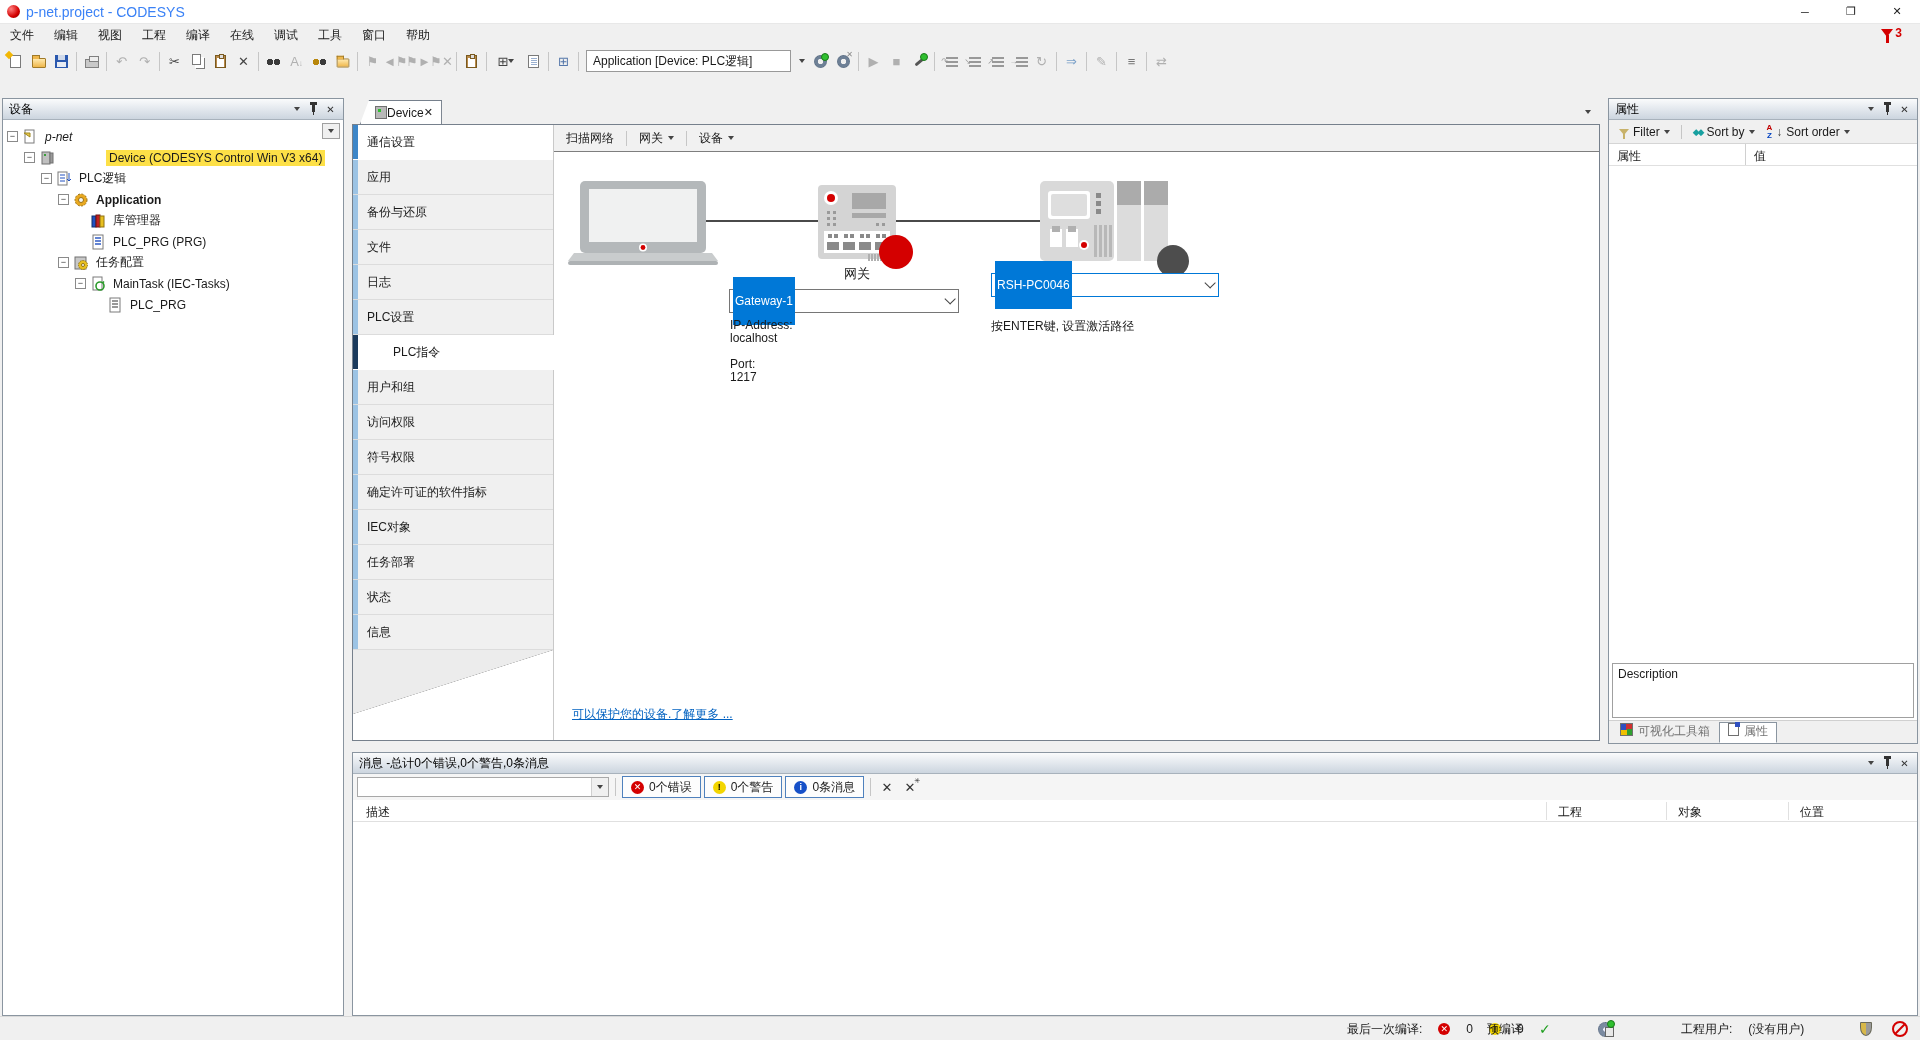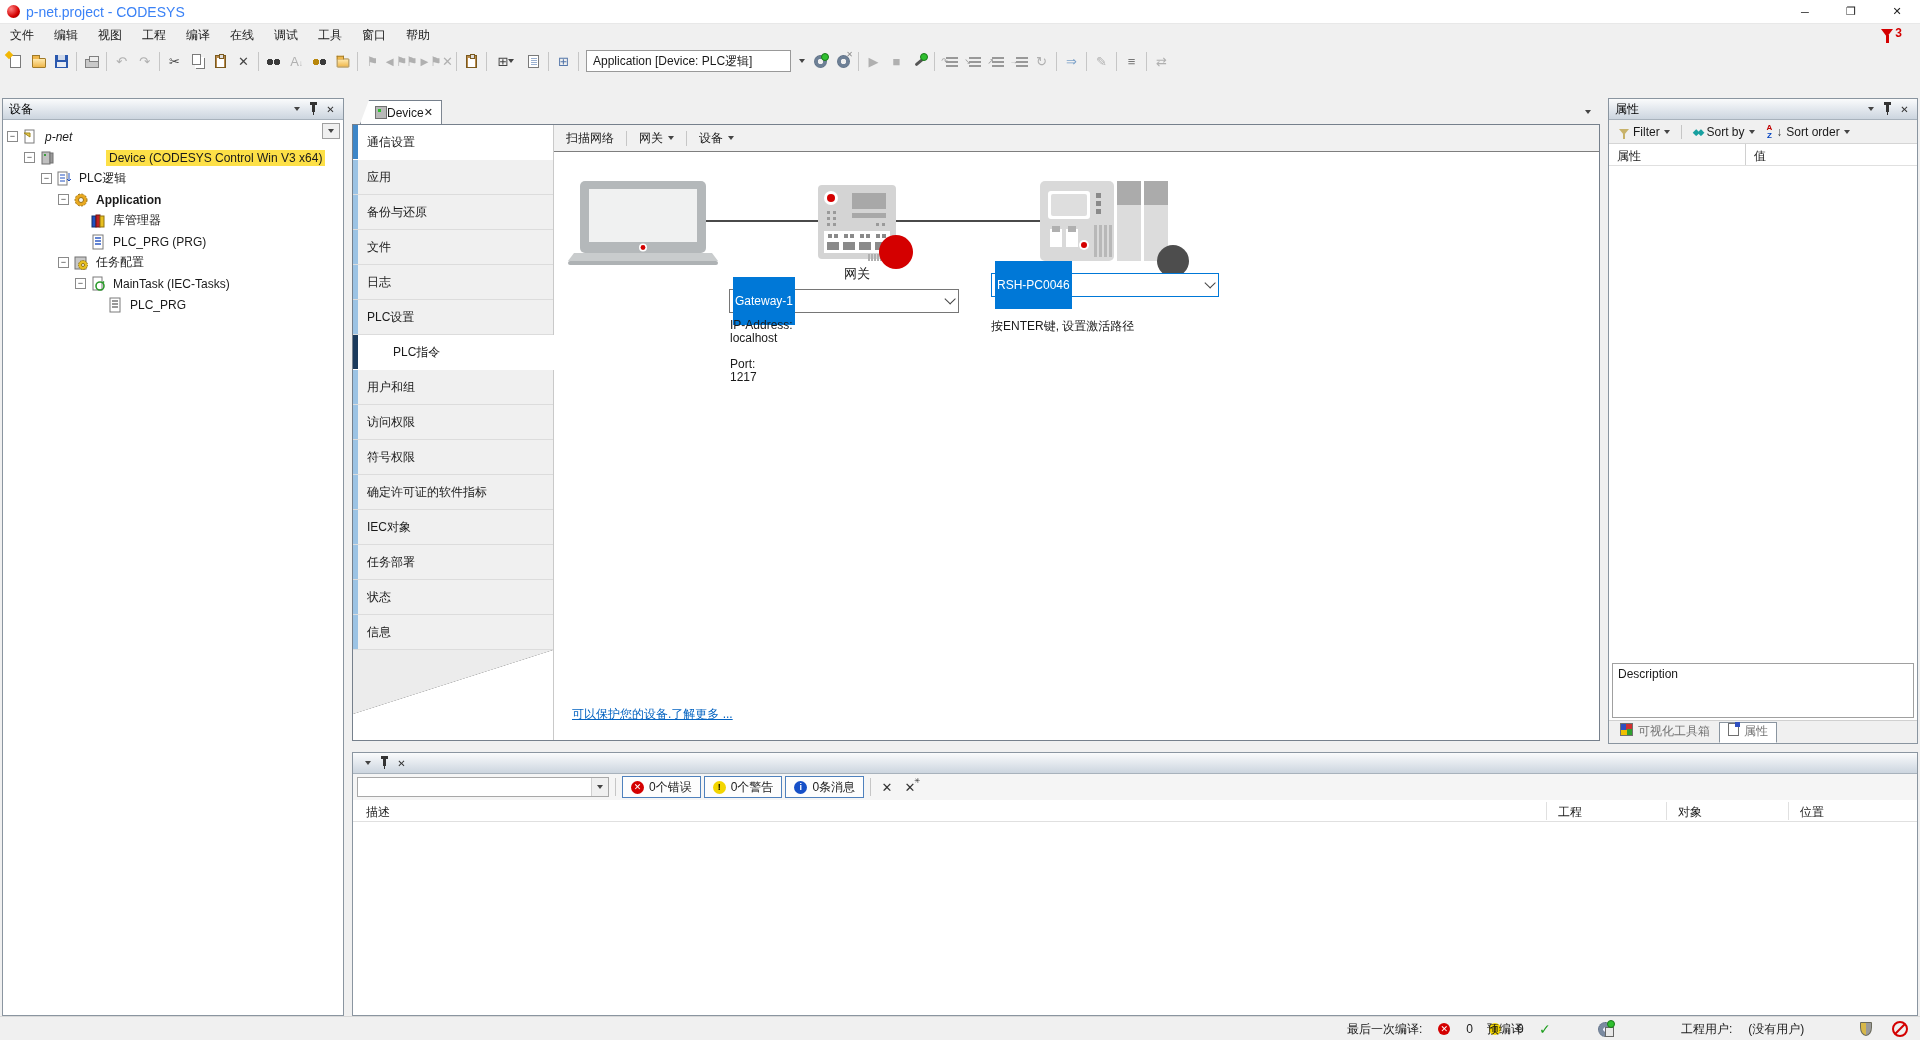--- a/index.html
+++ b/index.html
@@ -661,20 +661,21 @@
     </div>
     <div class="ptab active">
       <div class="pr-ic"></div>
       <span>属性</span>
     </div>
   </div>
 </div>
 
 <div class="panel" id="msg-panel">
   <div class="panel-hdr">
+    <span class="ttl">消息 -总计0个错误,0个警告,0条消息</span>
     <div class="hdr-ic">
         <div class="tri-down sm"></div>
       </div>
     <div class="hdr-ic">
         <div class="pin"></div>
       </div>
     <div class="hdr-ic">
         <span>✕</span>
       </div>
   </div>

